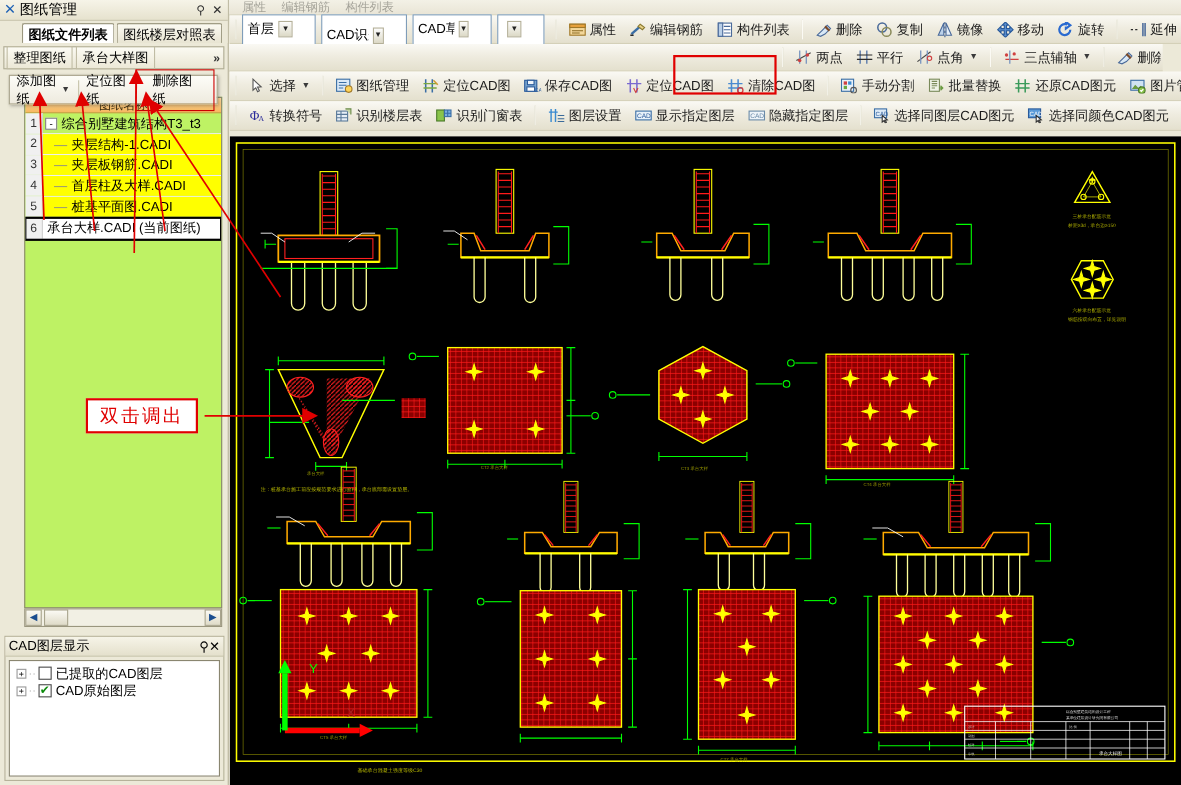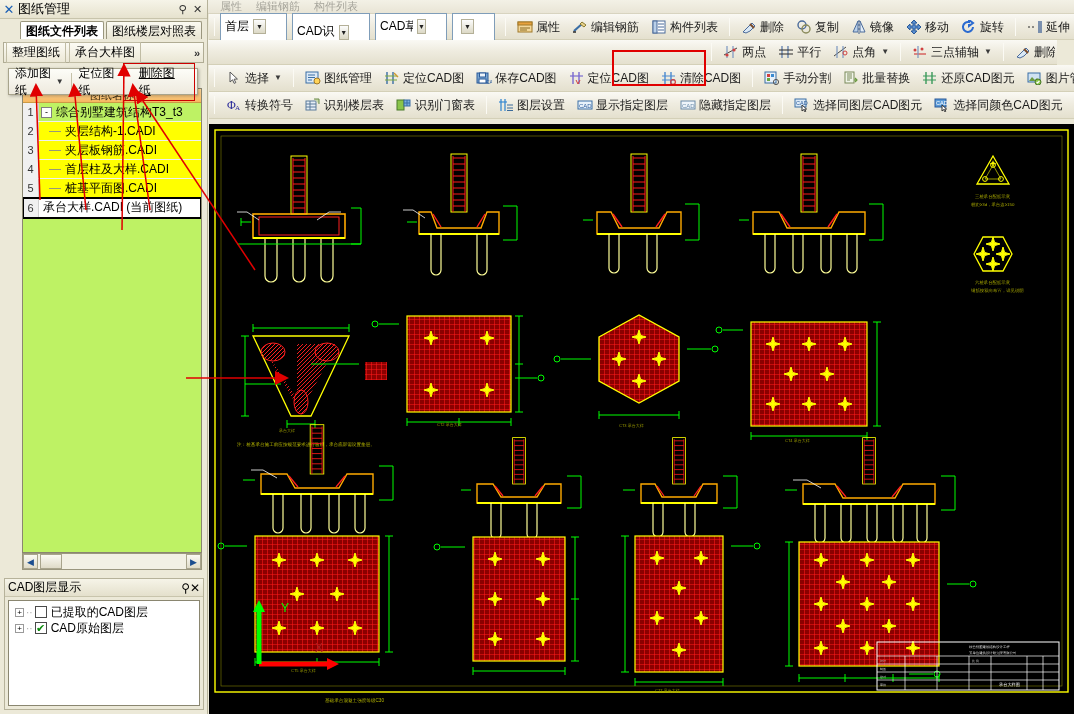--- a/index.html
+++ b/index.html
@@ -87,21 +87,21 @@
   .chev { position:absolute; right:3px; font-size:11px; font-weight:bold; color:#333;}
 
   
   .float-menu {
     position:absolute; left:8px; top:68px; width:190px; height:27px;
     background:linear-gradient(#fdfdf8,#eeeade);
     border:1px solid #a8a48c; box-shadow:1px 1px 3px rgba(0,0,0,.28);
     display:flex; align-items:center; padding:0 2px; z-index:40;
   }
   .fm-item { font-size:12px; padding:2px 4px; color:#000; display:flex; align-items:center; cursor:default;}
-  .fm-item.boxed { border:1px solid #cc0000; padding:1px 15px;text-decoration:underline; }
+  .fm-item.boxed { border:1px solid #cc0000; padding:1px 15px; }
   .fm-sep { width:1px; height:17px; background:#c5c1a8; margin:0 3px; }
 
   
   .grid-wrap {
     position:absolute; left:22px; top:88px; width:180px; height:465px;
     background:#bef264; border:1px solid #8a8670; overflow:hidden;
   }
   .grid-head {
     height:14px; background:linear-gradient(#ffd9a0,#f6b860);
     border-bottom:1px solid #cc9a44; font-size:11px; color:#3b2c10;
@@ -1003,20 +1003,23 @@
           <span class="dots">··</span>
           <span class="cbx">✔</span>
           <span>CAD原始图层</span>
         </div>
       </div>
     </div>
   </div>
 
   <div class="redbox" style="left:612px; top:50px; width:94px; height:36px;"></div>
 
+  <div class="anno-box" style="left:78px; top:362px; width:102px; height:32px;">
+    <span>双击调出</span>
+  </div>
 
   <svg class="anno-svg">
     <defs>
       <marker id="ah" markerWidth="9" markerHeight="9" refX="7" refY="4.5" orient="auto">
         <path d="M0 0 L9 4.5 L0 9 Z" fill="#e00000"></path>
       </marker>
     </defs>
     <path d="M40 200 L36 86" stroke="#e00000" stroke-width="1.5" fill="none" marker-end="url(#ah)"></path>
     <path d="M86 210 L74 86" stroke="#e00000" stroke-width="1.5" fill="none" marker-end="url(#ah)"></path>
     <path d="M150 210 L133 86" stroke="#e00000" stroke-width="1.5" fill="none" marker-end="url(#ah)"></path>

